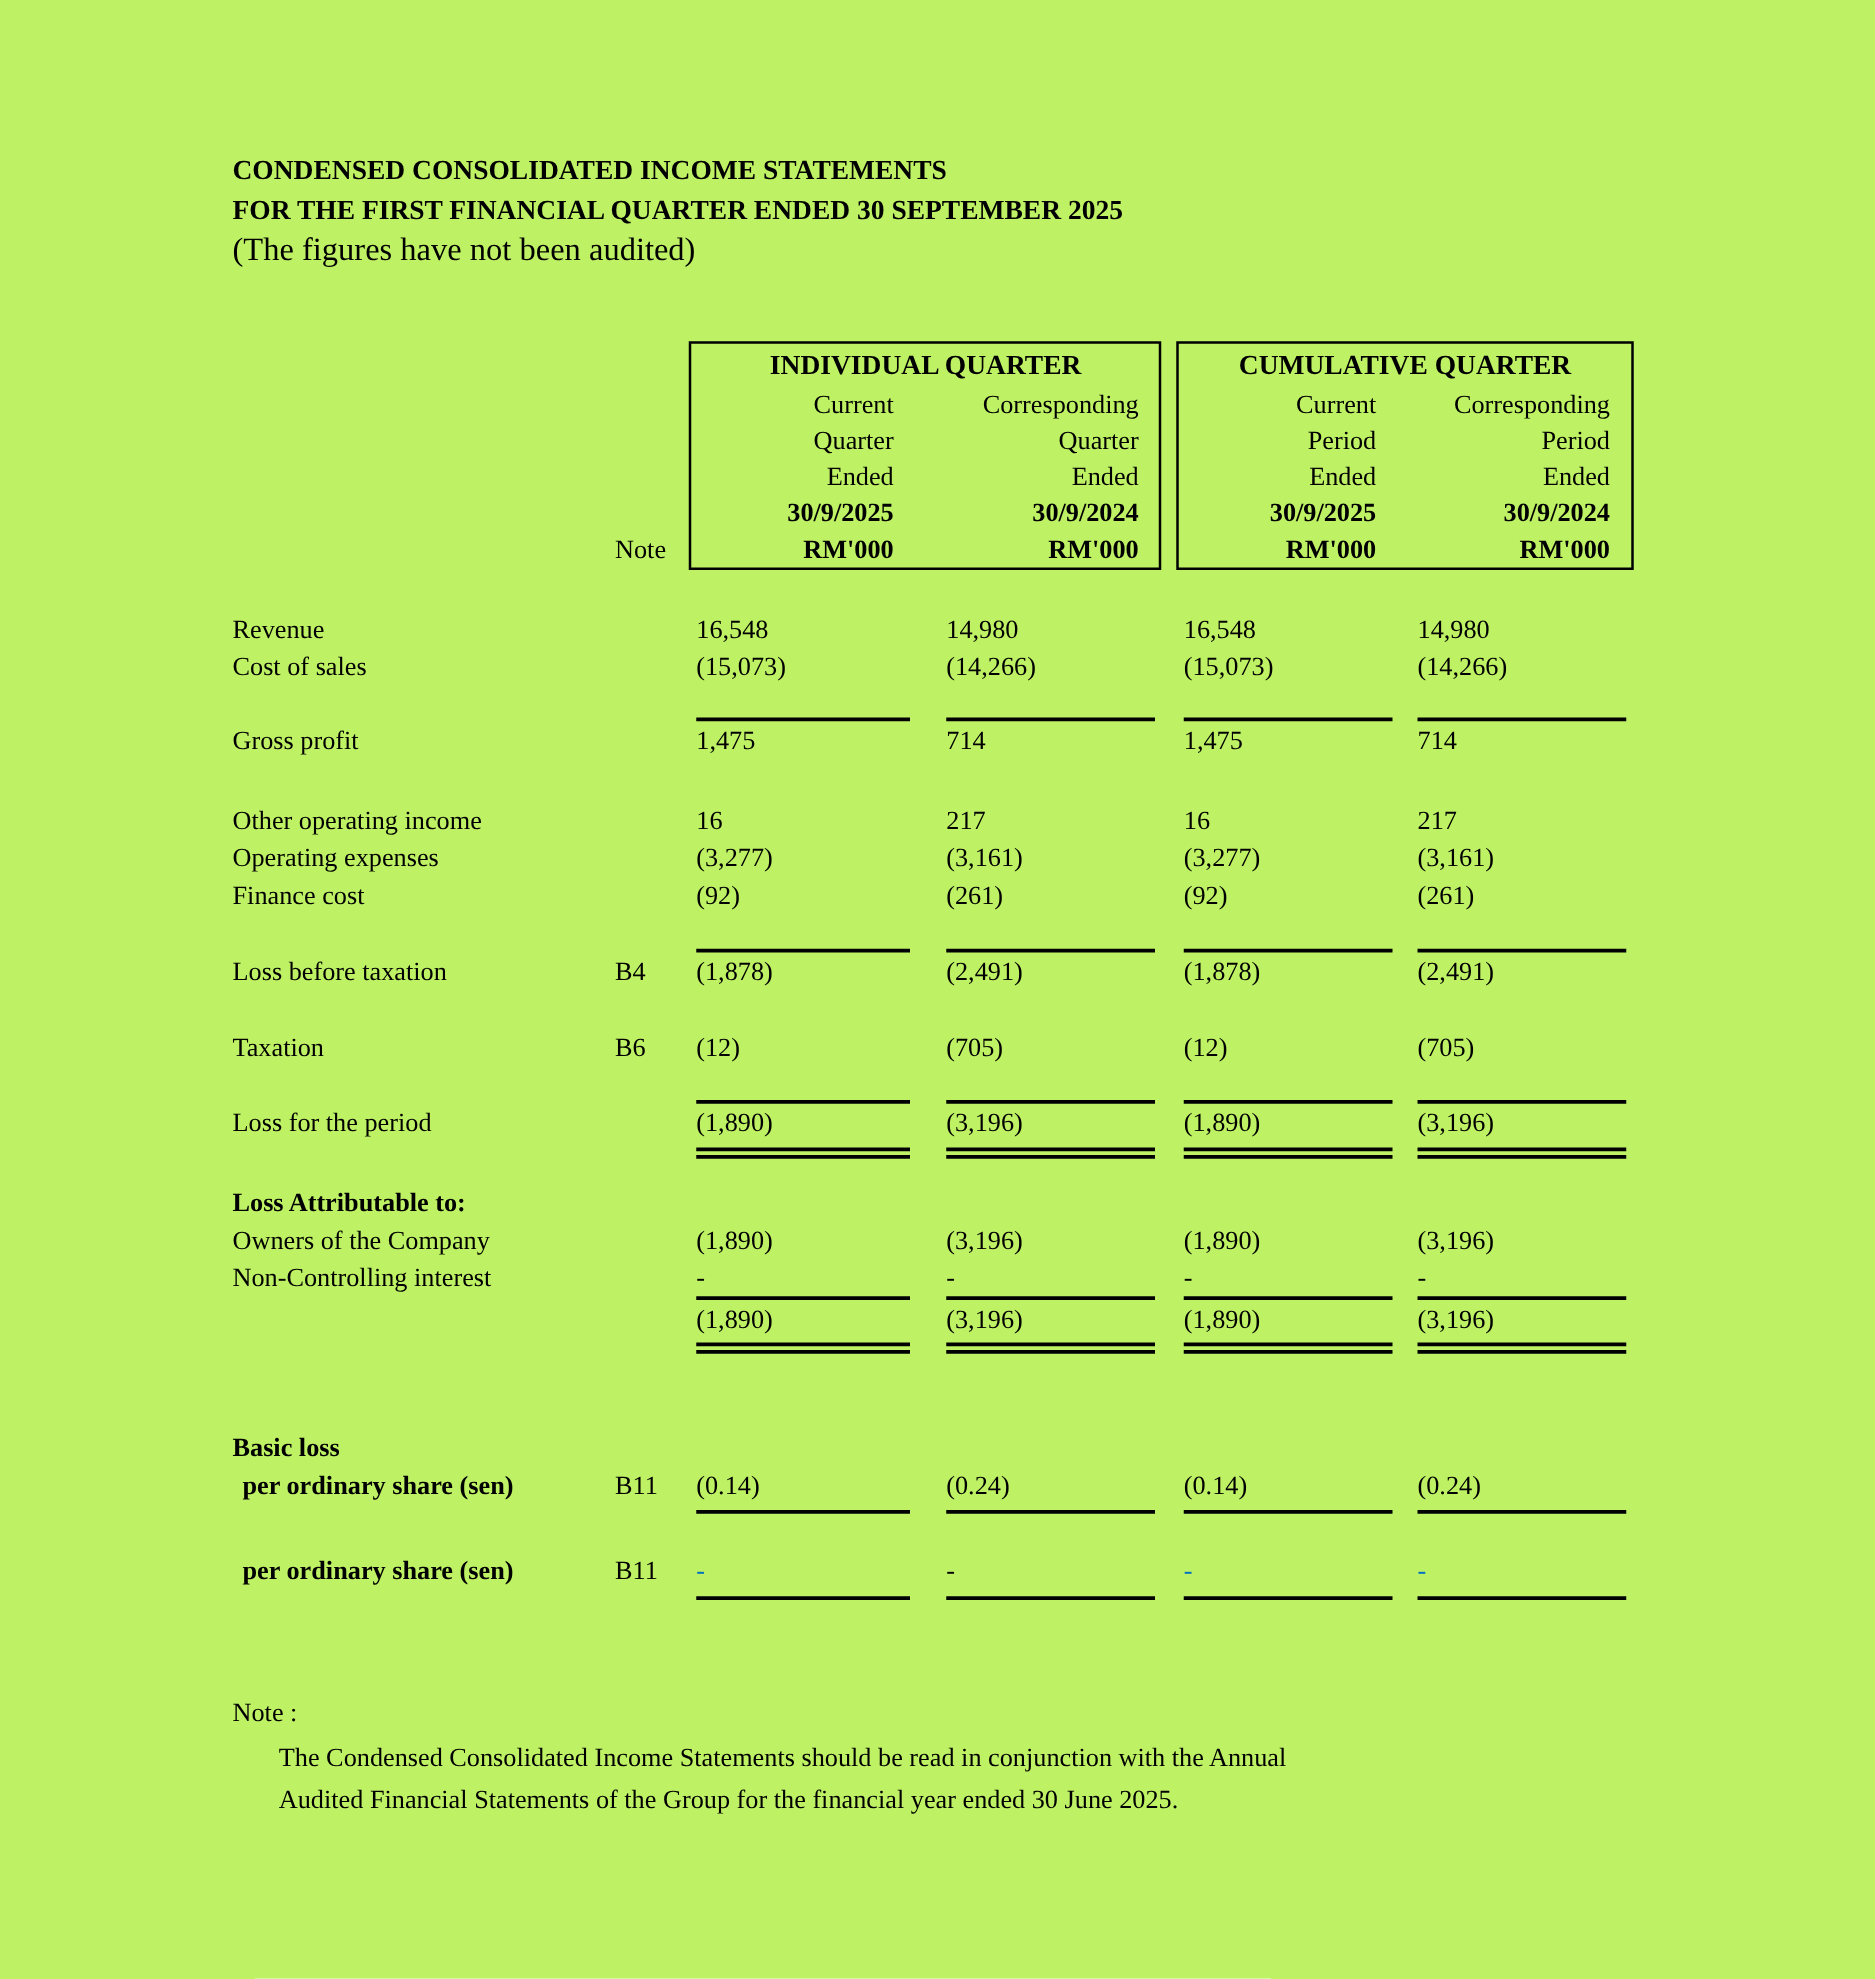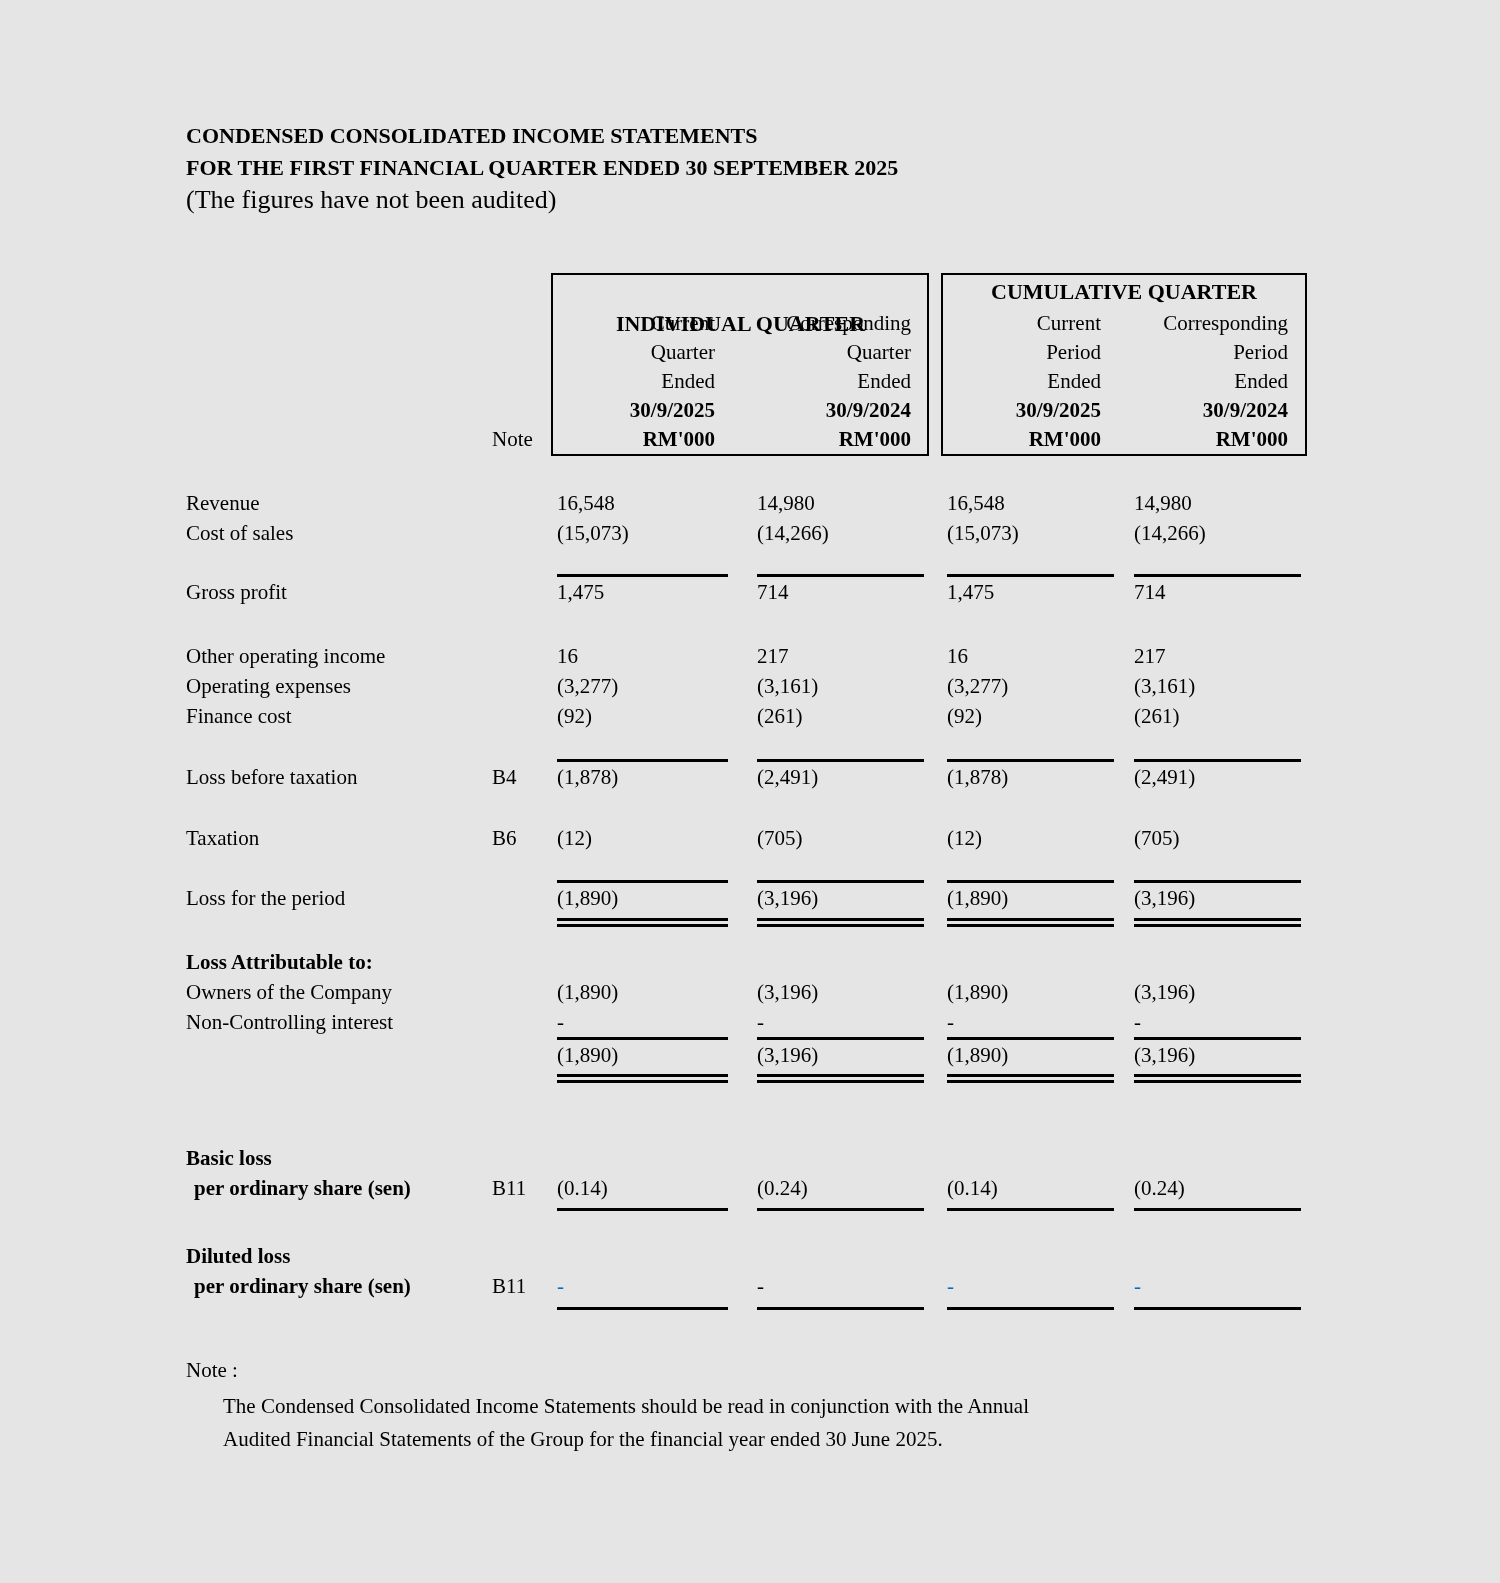--- a/index.html
+++ b/index.html
@@ -1,18 +1,18 @@
 <!DOCTYPE html>
 <html><head>
 <meta charset="utf-8">
 <style>
   * { margin:0; padding:0; box-sizing:border-box; }
   html,body { background:#ffffff; }
   .page {
-    position:relative; width:1500px; height:1583px; background:#e5e5e5;
+    position:relative; width:1500px; height:1583px; background:#bef264;
     color:#000; font-family:"Liberation Serif","DejaVu Serif",serif; font-size:21px;
     overflow:hidden;
   }
   .title-block { position:absolute; left:186px; top:120px; }
   .title-line { font-weight:bold; font-size:22px; line-height:32px; white-space:nowrap; }
   .subtitle   { font-size:26px; line-height:32px; white-space:nowrap; }
 
   .hdr-box { position:absolute; border:2px solid #000; }
   .box1 { left:551px; top:273px; width:378px; height:183px; }
   .box2 { left:941px; top:273px; width:366px; height:183px; }
@@ -59,22 +59,22 @@
     <div class="title-line">FOR THE FIRST FINANCIAL QUARTER ENDED 30 SEPTEMBER 2025</div>
     <div class="subtitle">(The figures have not been audited)</div>
   </div>
 
   <div class="hdr-box box1"></div>
   <div class="hdr-box box2"></div>
 
   <div class="content">
 
     <div class="grid hdr-titles">
+      <div class="gtitle spanIQ">INDIVIDUAL QUARTER</div>
       <div class="gtitle spanCQ">CUMULATIVE QUARTER</div>
-      <div class="gtitle spanIQ">INDIVIDUAL QUARTER</div>
     </div>
     <div class="grid">
       <div class="gc-note note-hdr">Note</div>
       <div class="gc1">
         <div class="hline">Current</div>
         <div class="hline">Quarter</div>
         <div class="hline">Ended</div>
         <div class="hline bold">30/9/2025</div>
         <div class="hline bold">RM'000</div>
       </div>
@@ -272,23 +272,20 @@
     <div class="grid">
       <div class="gc1 rl"></div>
         <div class="gc2 rl"></div>
         <div class="gc3 rl"></div>
         <div class="gc4 rl"></div>
     </div>
 
     <div class="sp30"></div>
 
     <div class="grid row">
-      <div class="gc-label bold">Diluted loss</div>
-    </div>
-    <div class="grid row">
       <div class="gc-label bold indent">per ordinary share (sen)</div>
       <div class="gc-note">B11</div>
       <div class="gc1 num dash" style="color: rgb(0, 112, 192);">-</div>
       <div class="gc2 num dash" style="color: rgb(0, 0, 0);">-</div>
       <div class="gc3 num dash" style="color: rgb(0, 112, 192);">-</div>
       <div class="gc4 num dash" style="color: rgb(0, 112, 192);">-</div>
     </div>
     <div class="sp6"></div>
     <div class="grid">
       <div class="gc1 rl"></div>

